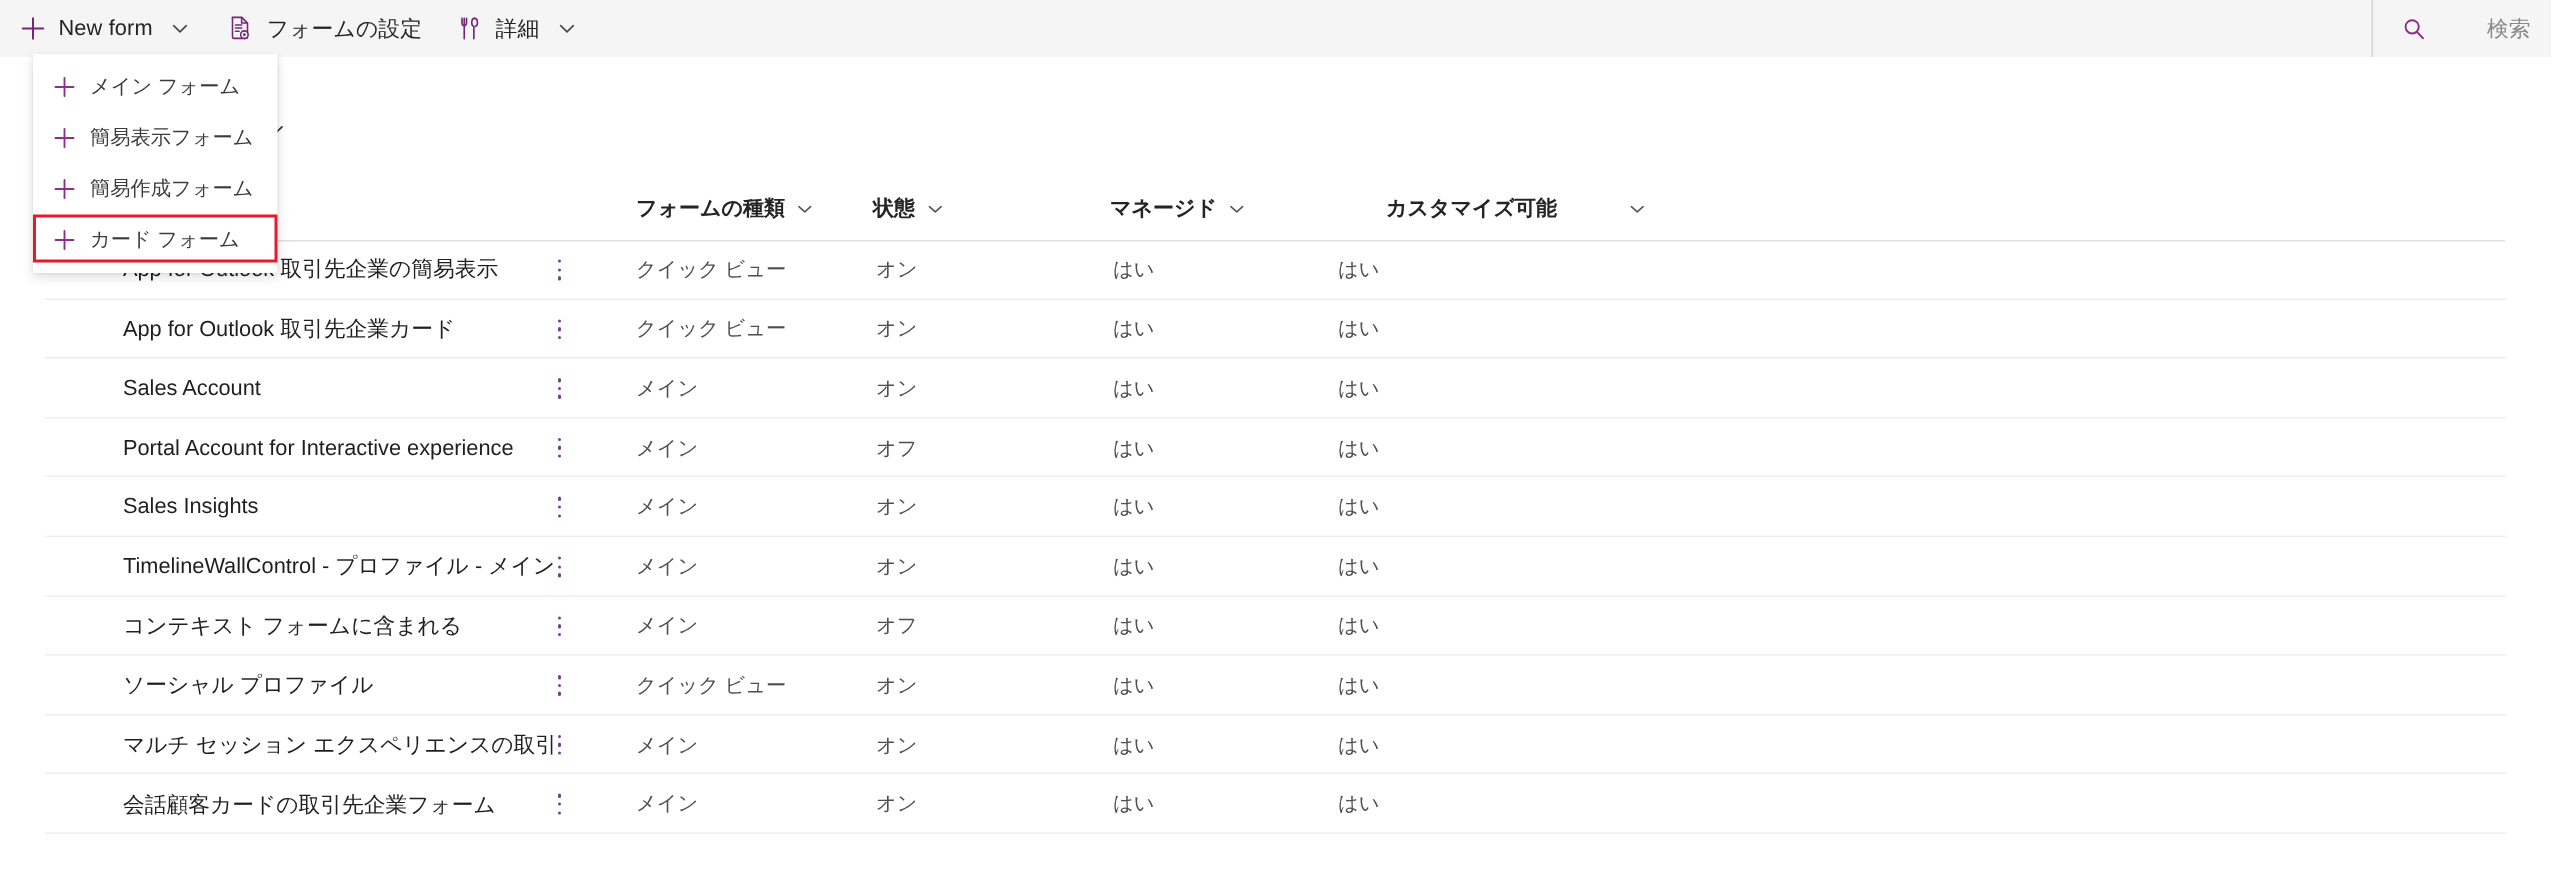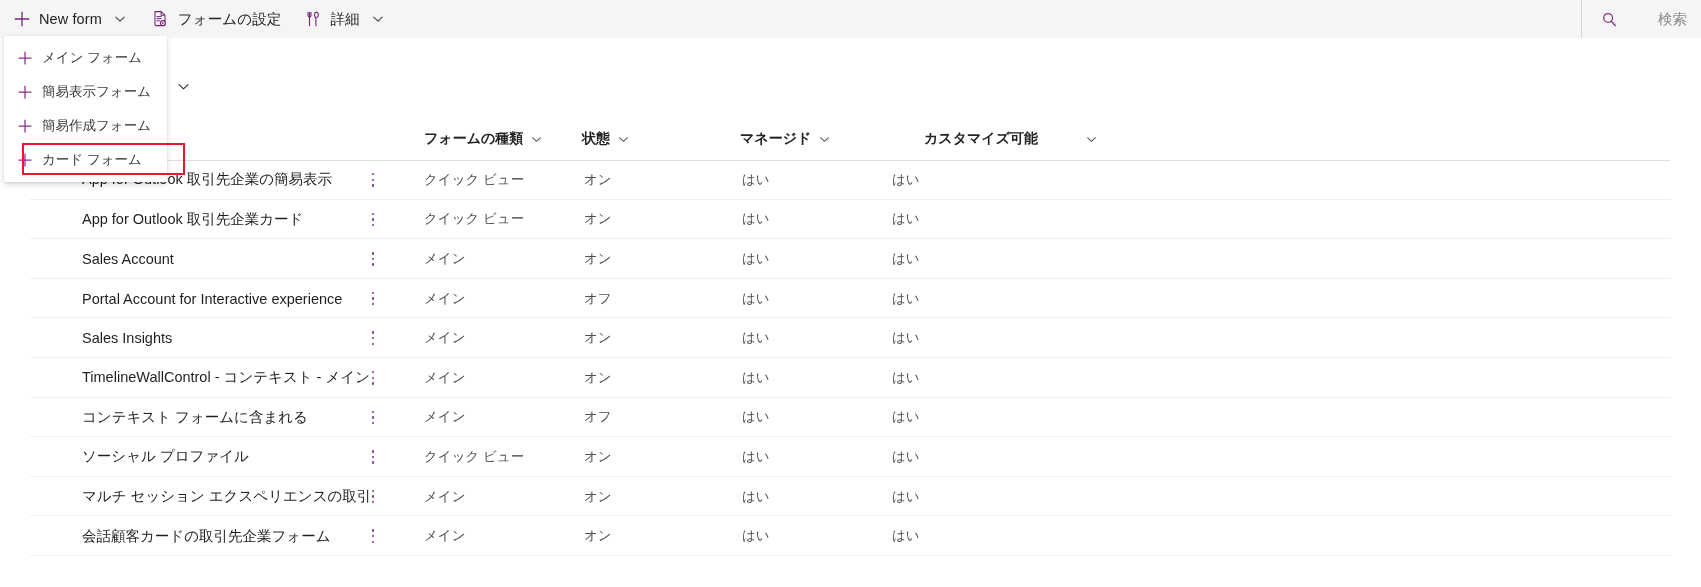--- a/index.html
+++ b/index.html
@@ -135,21 +135,21 @@
     cursor: pointer;
   }
   .kebab .dot {
     width: 2.4px; height: 2.4px; border-radius: 50%;
     background: #7a3b8a; display: block; margin: 1.6px 0;
   }
   .kebab-wrap { display: flex; flex-direction: column; align-items: center; }
 
   
   .menu {
-    position: absolute; left: 4px; top: 36px;
+    position: absolute; left: 22px; top: 36px;
     width: 163px;
     background: #ffffff;
     box-shadow: 0 3.2px 7.2px rgba(0,0,0,.13), 0 .6px 1.8px rgba(0,0,0,.11);
     padding: 5px 0 5px 0;
     z-index: 40;
   }
   .menu-item {
     display: flex; align-items: center;
     height: 34px;
     padding: 0 10px 0 12px;
@@ -356,21 +356,21 @@
               <span class="dot"></span>
               <span class="dot"></span>
             </span>
           </div>
           <div class="cell muted" style="left: 394px;">メイン</div>
           <div class="cell muted" style="left: 554px;">オン</div>
           <div class="cell muted" style="left: 712px;">はい</div>
           <div class="cell muted" style="left: 862px;">はい</div>
         </div>
         <div class="row">
-          <div class="cell name clip" style="left: 52px;">TimelineWallControl - コンテキスト - メイン</div>
+          <div class="cell name clip" style="left: 52px;">TimelineWallControl - プロファイル - メイン</div>
           <div class="kebab">
             <span class="kebab-wrap">
               <span class="dot"></span>
               <span class="dot"></span>
               <span class="dot"></span>
             </span>
           </div>
           <div class="cell muted" style="left: 394px;">メイン</div>
           <div class="cell muted" style="left: 554px;">オン</div>
           <div class="cell muted" style="left: 712px;">はい</div>

